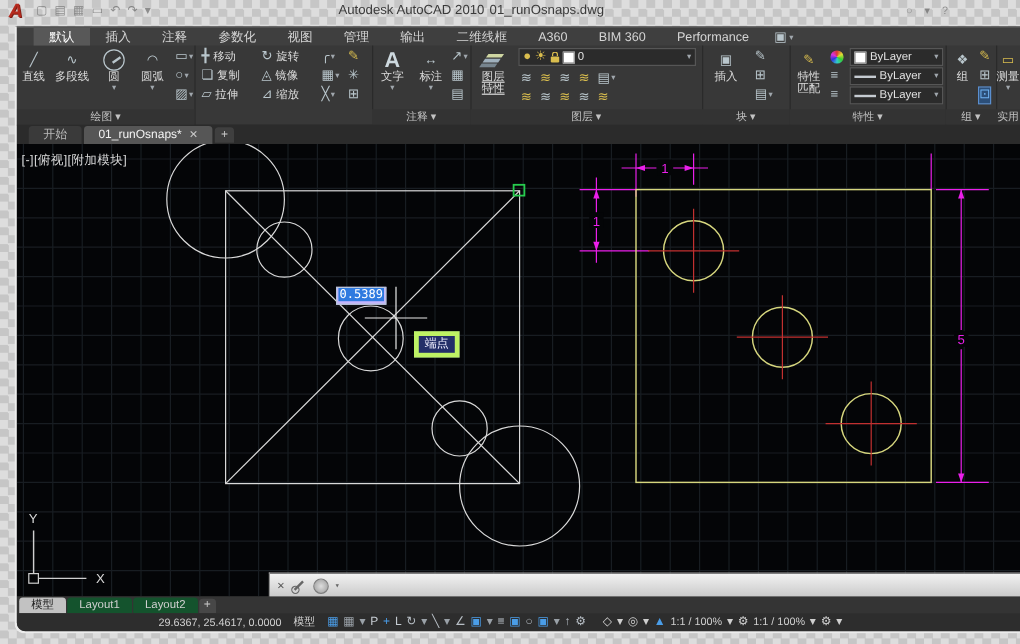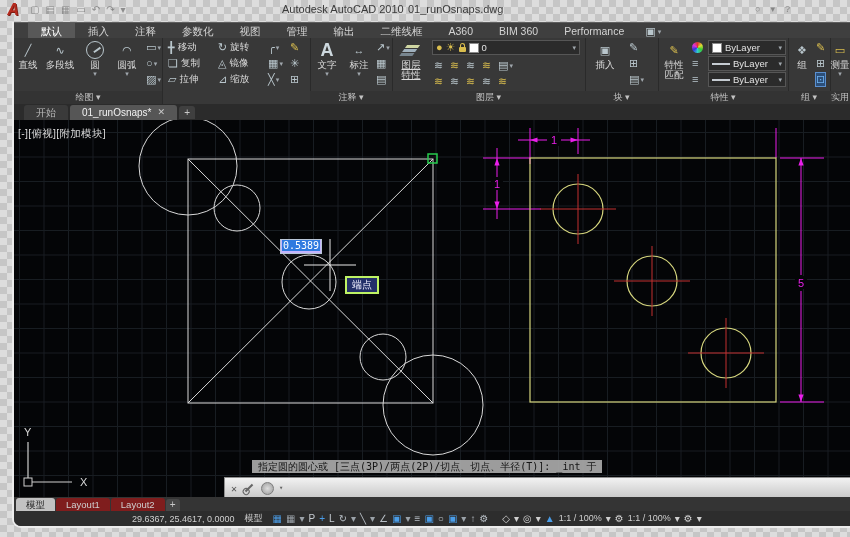--- a/index.html
+++ b/index.html
@@ -56,36 +56,36 @@
   .ftab{height:15px;line-height:15px;font-size:10px;color:#b9b9b9;padding:0 12px;background:#3a3a3a;border-radius:3px 3px 0 0;display:flex;align-items:center;gap:6px;white-space:nowrap}
   .ftab.active{background:#565656;color:#f2f2f2}
   .ftab .x{font-size:9px;color:#c9c9c9}
   .ftab-plus{width:16px;height:13px;background:#3f3f3f;border-radius:3px 3px 0 0;color:#c9c9c9;font-size:10px;line-height:13px;text-align:center;margin-bottom:1px}
   
   #cadwrap{position:absolute;left:0;top:98px;right:0;height:377px;background:#040507}
   .vpl{position:absolute;left:4px;top:7px;color:#d8d8d8;font-size:10.5px;letter-spacing:.3px}
   .dyn{position:absolute;left:266px;top:119px;background:#c4b5fd;border:1px solid #b9c6d8;height:13px;
     display:flex;align-items:flex-start;font-size:10px;font-family:"DejaVu Sans Mono",monospace;padding:0 1px}
   .dyn span{background:#2f7ae0;color:#fff;padding:0 1px;line-height:11px}
-  .otip{position:absolute;left:331px;top:156px;background:#232f69;border:2px solid #bef264;color:#eef;
+  .otip{position:absolute;left:331px;top:156px;background:#232f69;border:4px solid #bef264;color:#eef;
     font-size:10px;padding:0 5px;line-height:14px;white-space:nowrap}
   .prompt{position:absolute;left:238px;top:340px;background:rgba(168,168,168,.93);color:#141414;
     font-size:10px;line-height:13px;padding:0 6px;white-space:nowrap;font-family:"DejaVu Sans Mono",monospace}
   
   #cmdbar{position:absolute;left:210px;right:0;top:455px;height:20px;background:linear-gradient(#f2f2f2,#c8c8c8);
     border:1px solid #8f8f8f;border-right:none;display:flex;align-items:center;gap:5px;padding:0 6px;
     font-family:"DejaVu Sans Mono",monospace;font-size:11px;color:#1d1d2e;white-space:nowrap}
   #cmdbar .x{color:#555;font-size:10px}
   .wrench{display:inline-block;width:10px;height:2px;background:#666;transform:rotate(-45deg);position:relative;margin:0 2px}
   .wrench:before{content:"";position:absolute;left:-3px;top:-2px;width:5px;height:5px;border:1.5px solid #666;border-radius:50%}
   .cmdcir{width:11px;height:11px;border-radius:50%;background:radial-gradient(#ddd,#9a9a9a);border:1px solid #7d7d7d}
   .pillD{background:#a9c3ea;border-radius:2px;padding:0 2px;color:#13235e}
   
   #ltabs{position:absolute;left:0;top:475px;right:0;height:14px;background:#343434;display:flex;align-items:flex-end;padding-left:2px;gap:1px}
-  .ltab{font-size:9.5px;height:13px;line-height:13px;padding:0 10px;color:#cfcfcf;background:#7f1d1d;border-radius:3px 3px 0 0}
+  .ltab{font-size:9.5px;height:13px;line-height:13px;padding:0 10px;color:#cfcfcf;background:#14532d;border-radius:3px 3px 0 0}
   .ltab.active{background:#c2c2c2;color:#1d1d1d}
   .ltab-plus{width:14px;height:12px;text-align:center;line-height:12px;color:#c9c9c9;background:#474747;border-radius:3px 3px 0 0;font-size:10px}
   
   #sbar{position:absolute;left:0;top:489px;right:0;height:15px;background:#2d2d2d;display:flex;align-items:center;
     font-size:9px;color:#cfcfcf;white-space:nowrap}
   #coords{margin-left:118px}
   #sb-model{margin-left:10px}
   #sicons{display:flex;align-items:center;gap:4px;margin-left:10px}
   #sicons span{font-size:10px;line-height:1}
   #sright{display:flex;align-items:center;gap:4px;margin-left:14px}
@@ -503,21 +503,20 @@
           <line x1="18" y1="362" x2="58" y2="362" stroke="#cfcfcf" stroke-width="1.2"></line>
           <line x1="14" y1="358" x2="14" y2="322" stroke="#cfcfcf" stroke-width="1.2"></line>
           <text x="66" y="366" fill="#d8d8d8" font-size="11">X</text>
           <text x="10" y="316" fill="#d8d8d8" font-size="11">Y</text>
         </svg>
       <div class="vpl">[-][俯视][附加模块]</div>
       <div class="dyn">
           <span>0.5389</span>
         </div>
       <div class="otip">端点</div>
-      <div class="prompt">指定圆的圆心或 [三点(3P)/两点(2P)/切点、切点、半径(T)]: _int 于</div>
     </div>
 
     <div id="cmdbar">
       <span class="x">✕</span>
       <span class="wrench"></span>
       <span class="cmdcir"></span>
       <span class="dd" style="color:#666">▾</span>
     </div>
 
     <div id="ltabs">

